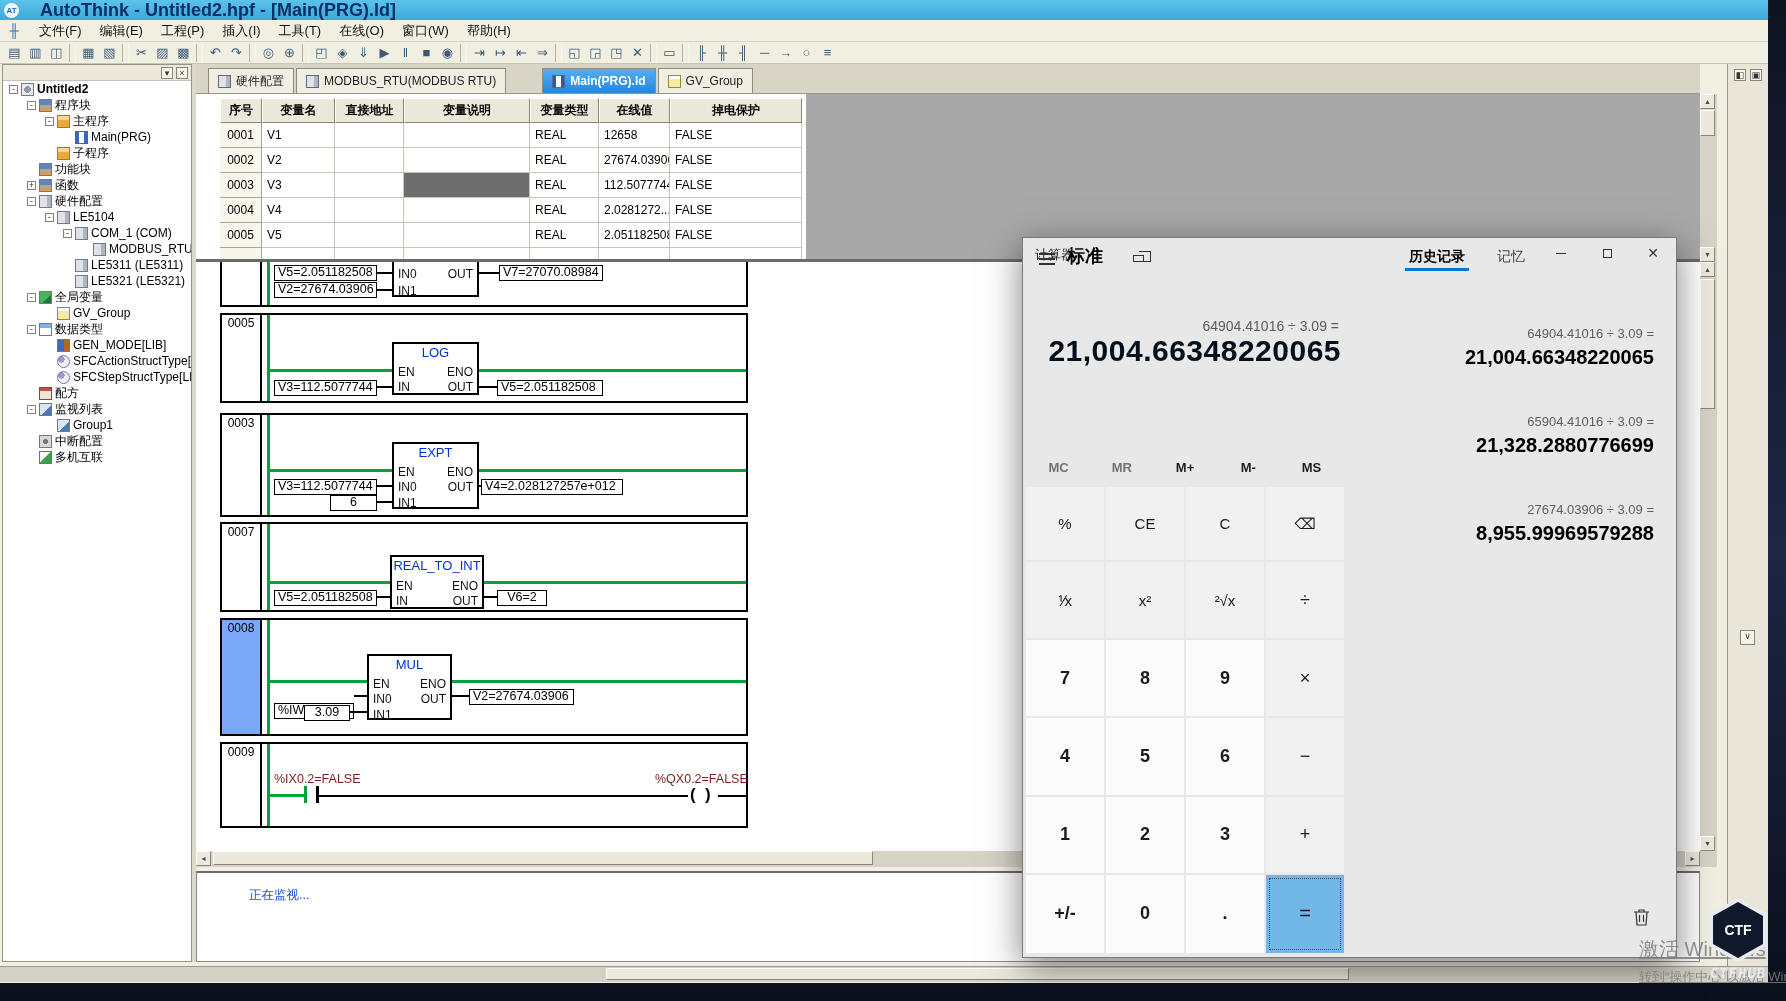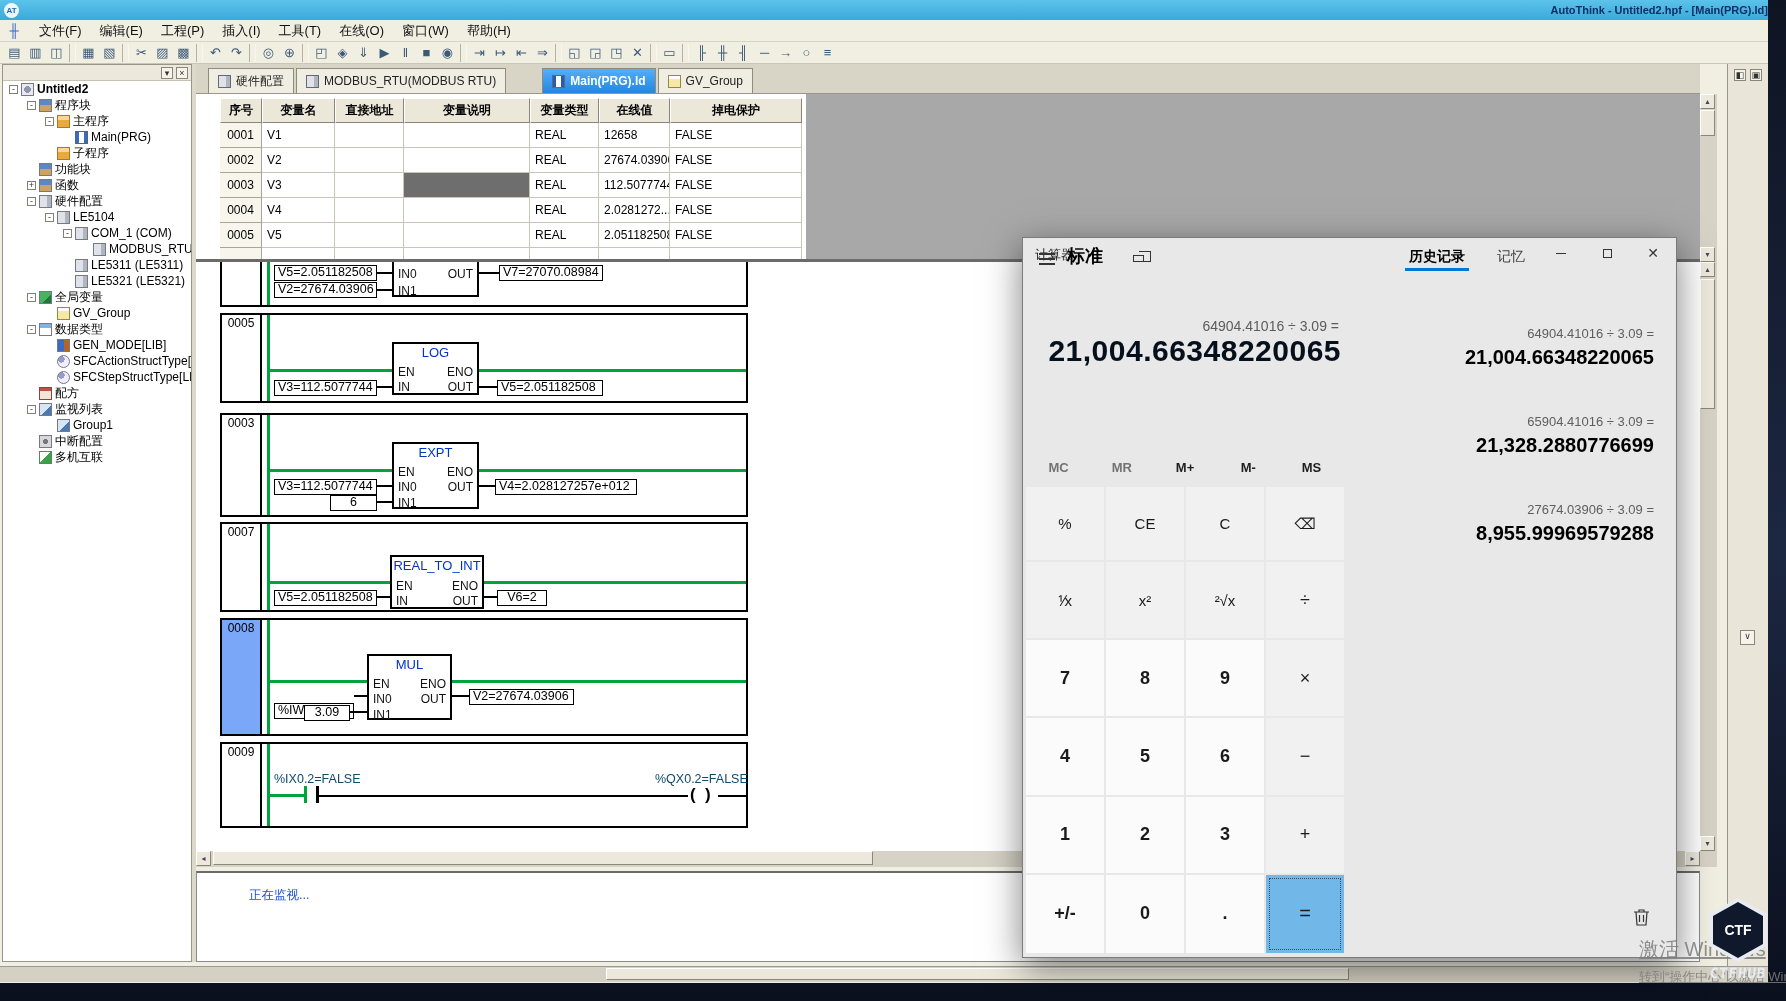--- a/index.html
+++ b/index.html
@@ -6,21 +6,21 @@
   body { font-family:"Liberation Sans", sans-serif; background:#000; }
   #screen { position:relative; width:1786px; height:1001px; overflow:hidden;
             background:linear-gradient(180deg,#0e1422 0%,#1c2742 55%,#0b101e 100%); }
   .appwin { position:absolute; left:0; top:0; width:1768px; height:983px; background:#f1efe2; }
 
   
   .titlebar { position:absolute; left:0; top:0; width:100%; height:20px;
               background:linear-gradient(180deg,#5cc3ea,#3aa9da); display:flex; align-items:center; }
   .applogo { width:15px; height:15px; margin-left:4px; border-radius:50%; background:#eef6fc;
              color:#1b6fae; font-size:8px; font-weight:bold; display:flex; align-items:center; justify-content:center; }
-  .titletext { position:absolute; left:0; right:0; text-align:right; font-size:11px; font-weight:bold; color:#0b2f66;margin-left:40px; }
+  .titletext { position:absolute; left:0; right:0; text-align:left; font-size:18px; font-weight:bold; color:#0b2f66;margin-left:40px; }
   .menubar { position:absolute; left:0; top:20px; width:100%; height:22px; background:#f1efe2;
              border-bottom:1px solid #d8d4c6; display:flex; align-items:center; }
   .mdiicon { width:16px; height:14px; margin:0 8px 0 6px; color:#3a6bc4; font-size:13px; line-height:14px; text-align:center; }
   .menuitem { font-size:13px; color:#111; padding:2px 9px; }
   .toolbar { position:absolute; left:0; top:42px; width:100%; height:22px; background:#f1efe2;
              border-bottom:1px solid #c9c5b7; display:flex; align-items:center; padding-left:4px; }
   .tbi { width:21px; height:20px; display:flex; align-items:center; justify-content:center;
          font-size:13px; color:#3c5a77; }
   .tbi.sep { width:7px; height:18px; border-left:1px solid #b5b1a3; border-right:1px solid #f8f6ee; margin:0 2px; }
 
@@ -92,21 +92,21 @@
   .pin { position:absolute; font-size:12px; color:#111; }
   .pin.pl { left:4px; } .pin.pr { right:4px; }
   .opbox { position:absolute; height:16px; line-height:13px; border:1.5px solid #000; background:#fff;
            font-size:12.5px; padding:0 3px; white-space:nowrap; color:#000; }
   .wire-g { position:absolute; height:3px; background:#00a33c; }
   .wire-b { position:absolute; height:2px; background:#000; }
   .conn { position:absolute; height:2px; background:#000; }
   .plate-g { position:absolute; width:3px; height:17px; background:#00a33c; }
   .plate-b { position:absolute; width:3px; height:17px; background:#000; }
   .coilp { position:absolute; font-size:17px; font-weight:bold; color:#000; }
-  .ldlabel { position:absolute; font-size:12.5px; color:#0c4a6e; white-space:nowrap; }
+  .ldlabel { position:absolute; font-size:12.5px; color:#7f1d1d; white-space:nowrap; }
 
   
   .sb { position:absolute; background:#d6d2c6; }
   .sbbtn { position:absolute; width:15px; height:15px; background:#ece9dc; border:1px solid;
            border-color:#fff #8a877a #8a877a #fff; font-size:8px; color:#446; display:flex;
            align-items:center; justify-content:center; }
   .sbthumb { position:absolute; background:#ece9dc; border:1px solid; border-color:#fff #8a877a #8a877a #fff; }
   .rightstrip { position:absolute; left:1727px; top:64px; width:41px; height:902px; background:#e9e6d9; border-left:1px solid #9a968a; }
   .outputzone { position:absolute; left:196px; top:871px; width:1504px; height:91px; background:#fff;
                 border:1px solid #8a8a8a; border-top:2px solid #6b6b6b; }
@@ -530,21 +530,21 @@
           <span class="pin pr" style="top:21px">ENO</span>
           <span class="pin pl" style="top:36px">IN0</span>
           <span class="pin pr" style="top:36px">OUT</span>
           <span class="pin pl" style="top:52px">IN1</span>
         </div>
         <div class="opbox" style="left:52px;top:64px;width:103px">V3=112.5077744</div>
         <div class="conn" style="left:155px;top:70px;width:15px"></div>
         <div class="opbox" style="left:108px;top:80px;width:47px;text-align:center">6</div>
         <div class="conn" style="left:155px;top:86px;width:15px"></div>
         <div class="conn" style="left:257px;top:70px;width:16px"></div>
-        <div class="opbox" style="left:273px;top:64px;width:142px">V4=2.028127257e+012</div>
+        <div class="opbox" style="left:259px;top:64px;width:142px">V4=2.028127257e+012</div>
       </div>
 
       <div class="rung" style="top:260px;height:90px">
         <div class="numcell">0007</div>
         <div class="rail"></div>
         <div class="wire-g" style="left:48px;top:57px;width:120px"></div>
         <div class="wire-g" style="left:262px;top:57px;width:262px"></div>
         <div class="fblock" style="left:168px;top:31px;width:94px;height:54px">
           <div class="btitle">REAL_TO_INT</div>
           <span class="pin pl" style="top:22px">EN</span>

